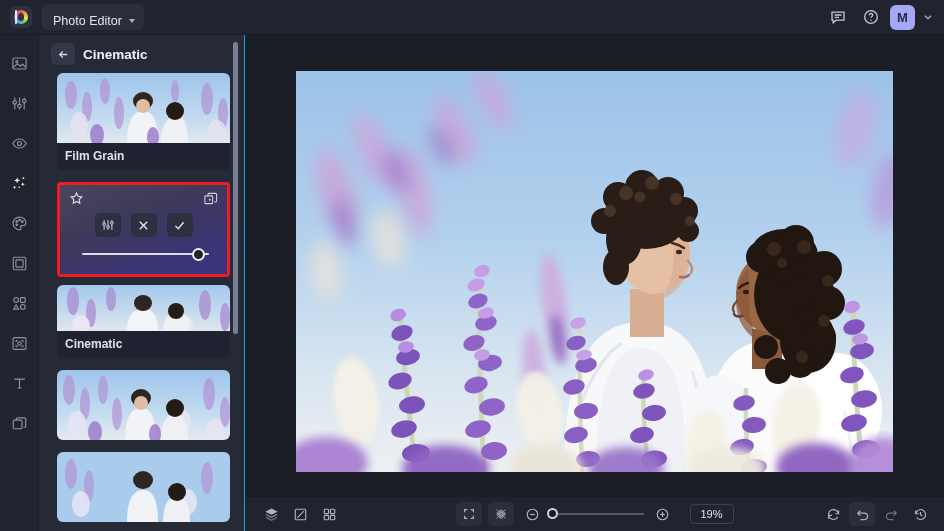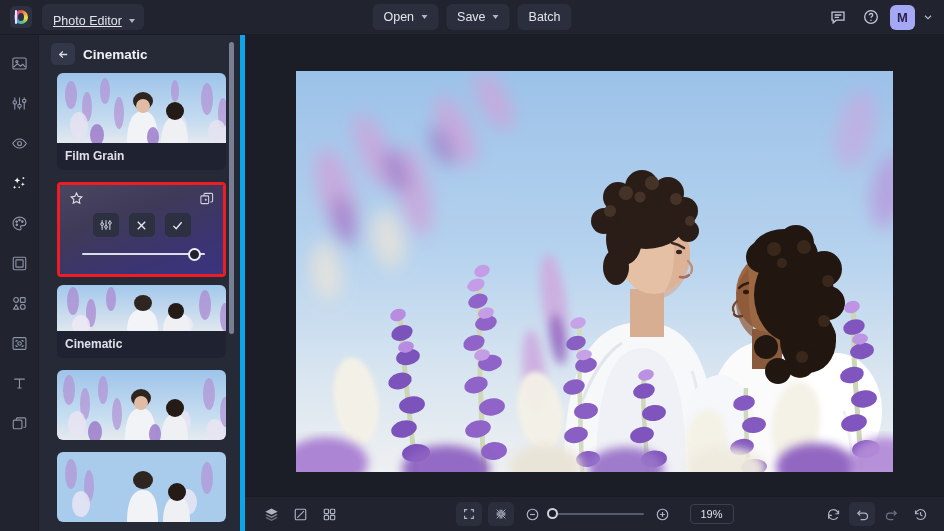--- a/index.html
+++ b/index.html
@@ -35,21 +35,21 @@
     width: 6px; height: 8px; border-radius: 50%; background: #2d3140;
   }
   .logo .bstem {
     position: absolute; left: 5px; top: 4px; width: 2px; height: 14px;
     background: #e6e8ef; border-radius: 1px;
   }
   .app-chip {
     margin-left: 10px; height: 26px; padding: 8px 9px 0 11px;
     background: #2b2f3d; border-radius: 6px;
     display: flex; align-items: center; gap: 7px;
-    color: #e3e5ec; font-size: 12.5px; cursor: default; text-decoration: underline;
+    color: #e3e5ec; font-size: 12.5px; cursor: default;
   }
   .chev { width: 0; height: 0; border-left: 3.5px solid transparent; border-right: 3.5px solid transparent; border-top: 4px solid #aeb2c2; }
   .center-group {
     position: absolute; left: 50%; transform: translateX(-50%);
     display: flex; align-items: center; gap: 8px;
   }
   .tb-btn {
     height: 26px; padding: 0 11px; background: #2b2f3d; border-radius: 6px;
     display: flex; align-items: center; gap: 7px;
     color: #e3e5ec; font-size: 12.5px; border: none; cursor: pointer;
@@ -80,21 +80,21 @@
   .rail-item {
     width: 28px; height: 28px; border-radius: 6px;
     display: flex; align-items: center; justify-content: center;
     color: #8d93a6; cursor: pointer;
   }
   .rail-item.active { color: #ffffff; }
 
   
   .panel {
     position: absolute; top: 35px; left: 39px; width: 206px; height: 496px;
-    background: #262a37; border-right: 5px solid #0ea5e9;
+    background: #262a37; border-right: 1px solid #0ea5e9;
     overflow: hidden;
   }
   .panel-head {
     height: 38px; display: flex; align-items: center; gap: 8px;
     padding: 0 10px 0 12px;
   }
   .back-btn {
     width: 24px; height: 22px; border-radius: 5px; background: #32374a;
     display: flex; align-items: center; justify-content: center;
     color: #d8dbe6; cursor: pointer; border: none;
@@ -210,33 +210,20 @@
   <div class="topbar">
     <div class="logo">
       <div class="wheel"></div>
         <div class="bstem"></div>
     </div>
     <div class="app-chip">
       <span>Photo Editor</span>
       <span class="chev"></span>
     </div>
 
-    <div class="center-group">
-      <button class="tb-btn">
-        <span>Open</span>
-        <span class="chev"></span>
-      </button>
-      <button class="tb-btn">
-        <span>Save</span>
-        <span class="chev"></span>
-      </button>
-      <button class="tb-btn">
-        <span>Batch</span>
-      </button>
-    </div>
 
     <div class="right-group">
       <button class="icon-btn">
         <svg width="16" height="16" viewBox="0 0 16 16" fill="none" stroke="currentColor" stroke-width="1.3">
           <path d="M2 3.2h12v8H6.2L3.2 13.8V11.2H2z"></path>
           <path d="M4.6 6h6.8M4.6 8.4h4.4"></path>
         </svg>
       </button>
       <button class="icon-btn">
         <svg width="16" height="16" viewBox="0 0 16 16" fill="none" stroke="currentColor" stroke-width="1.3">

